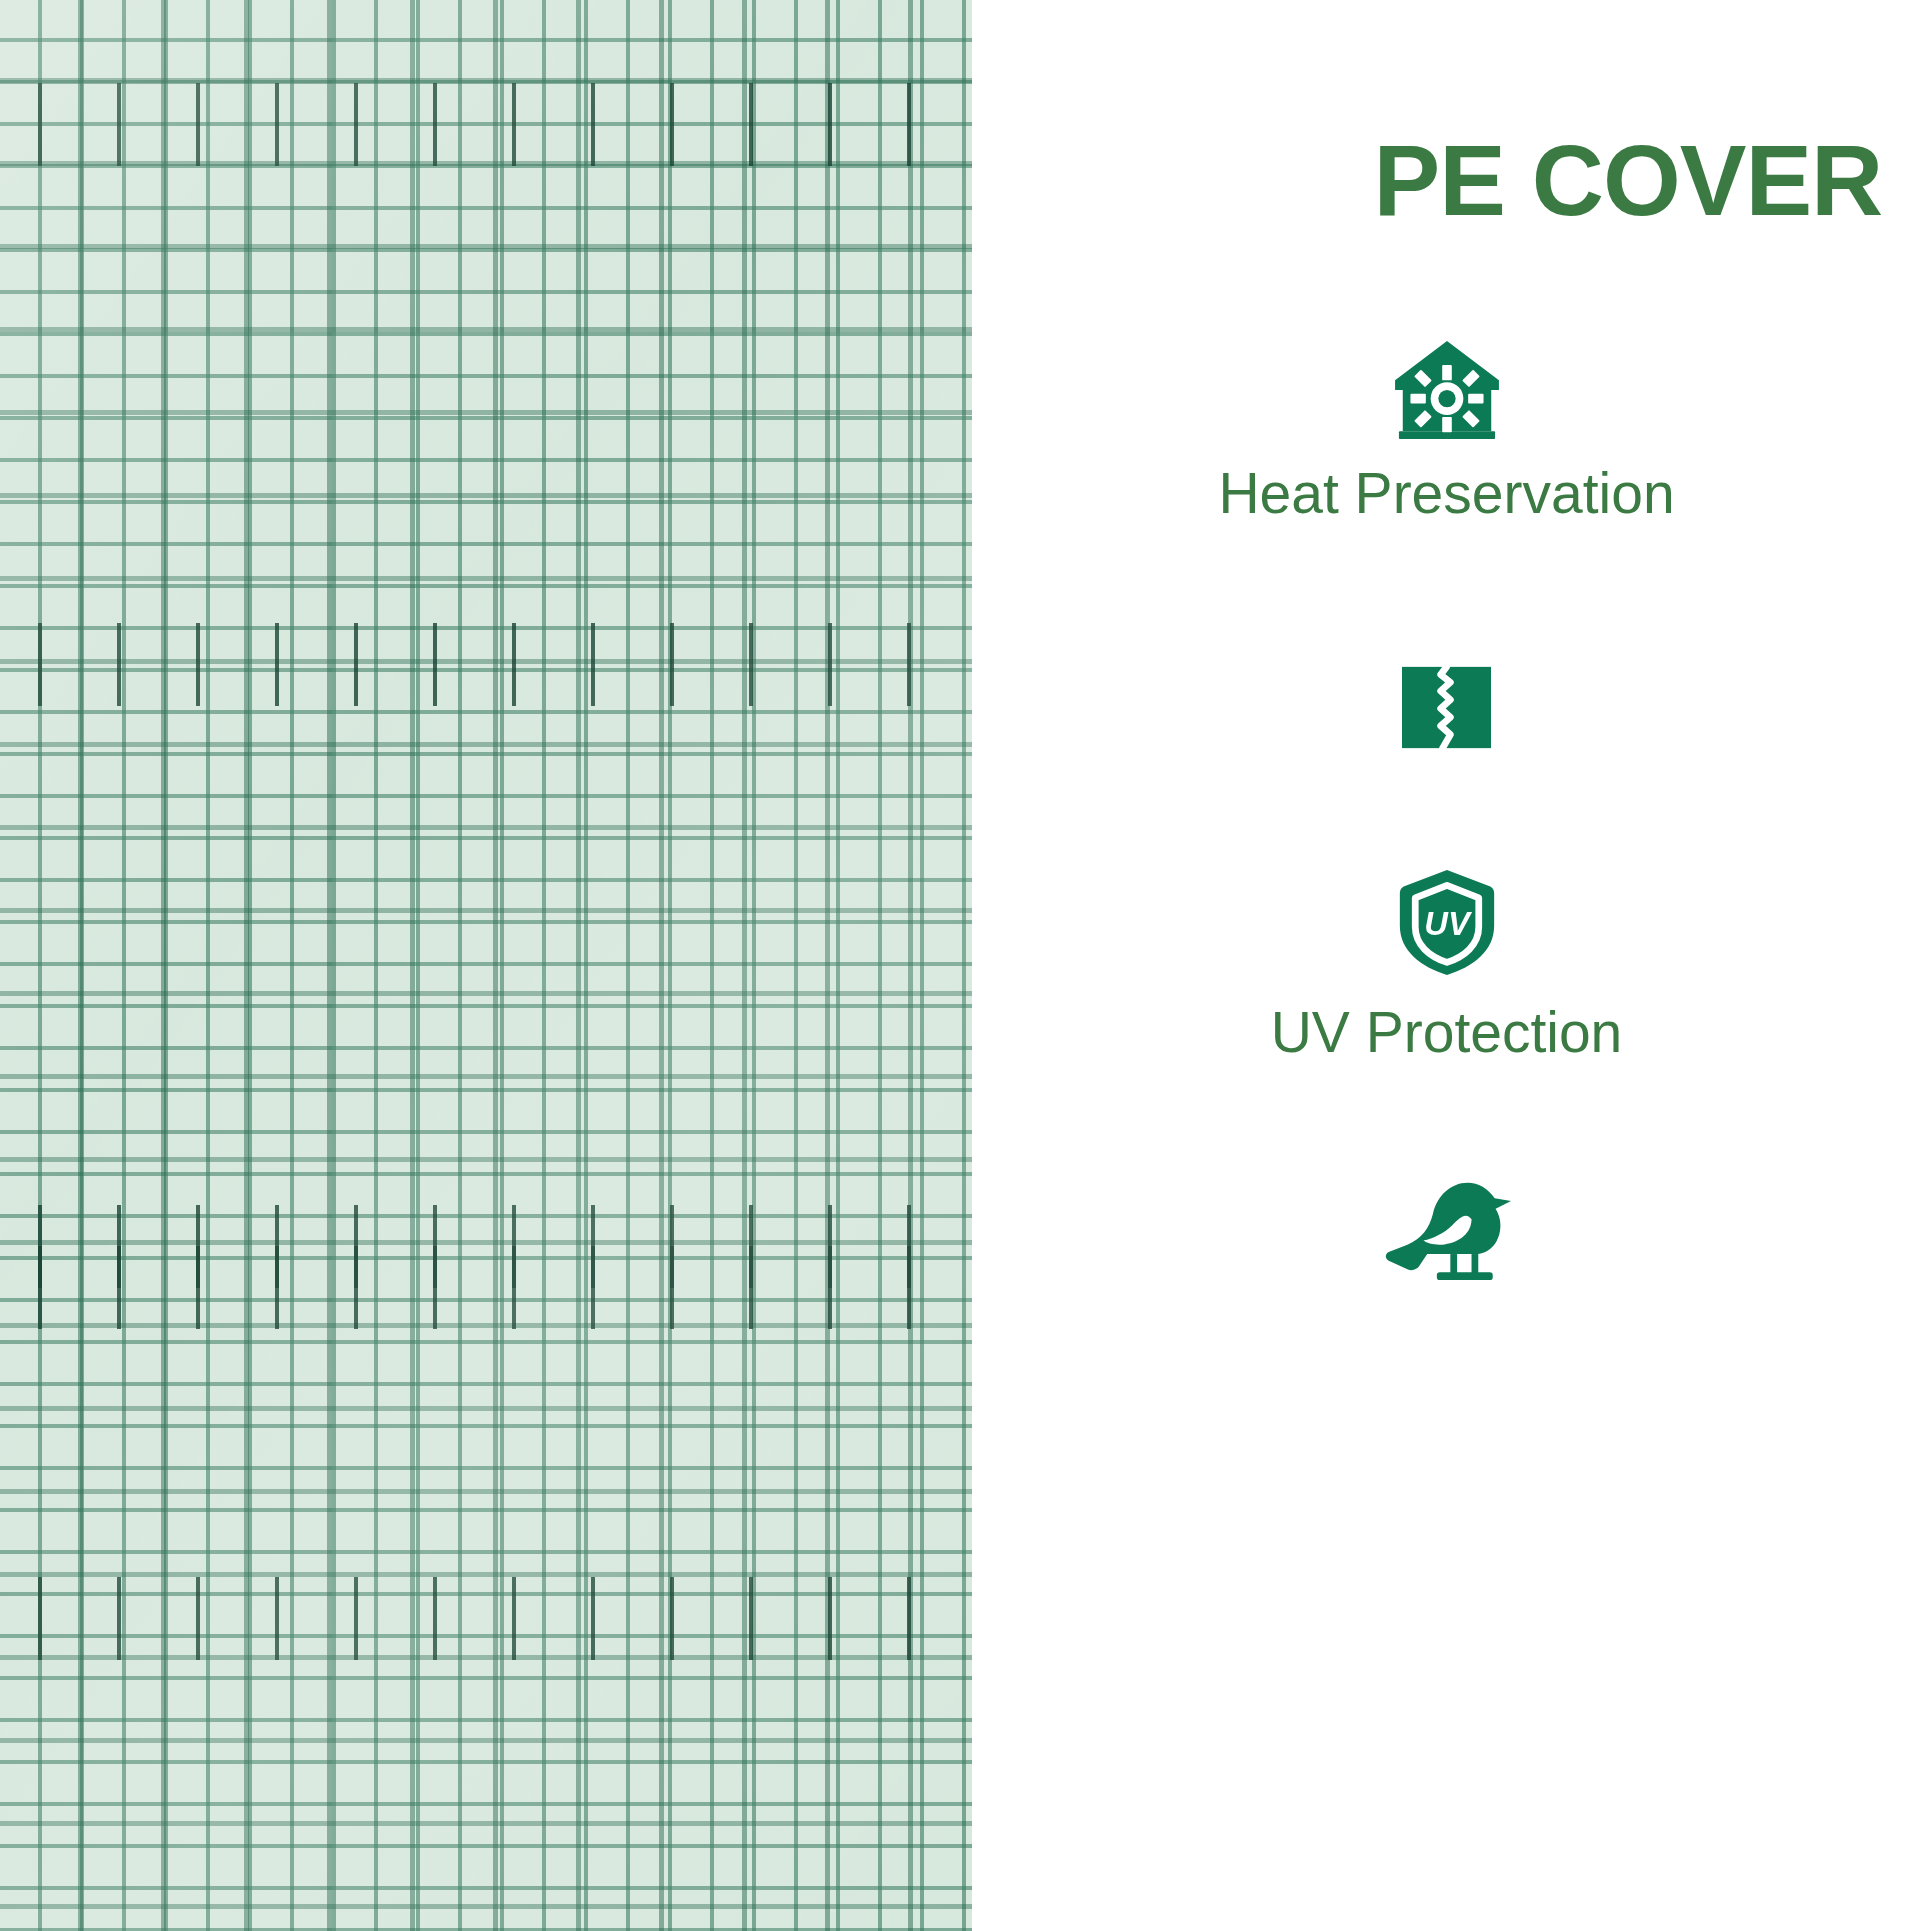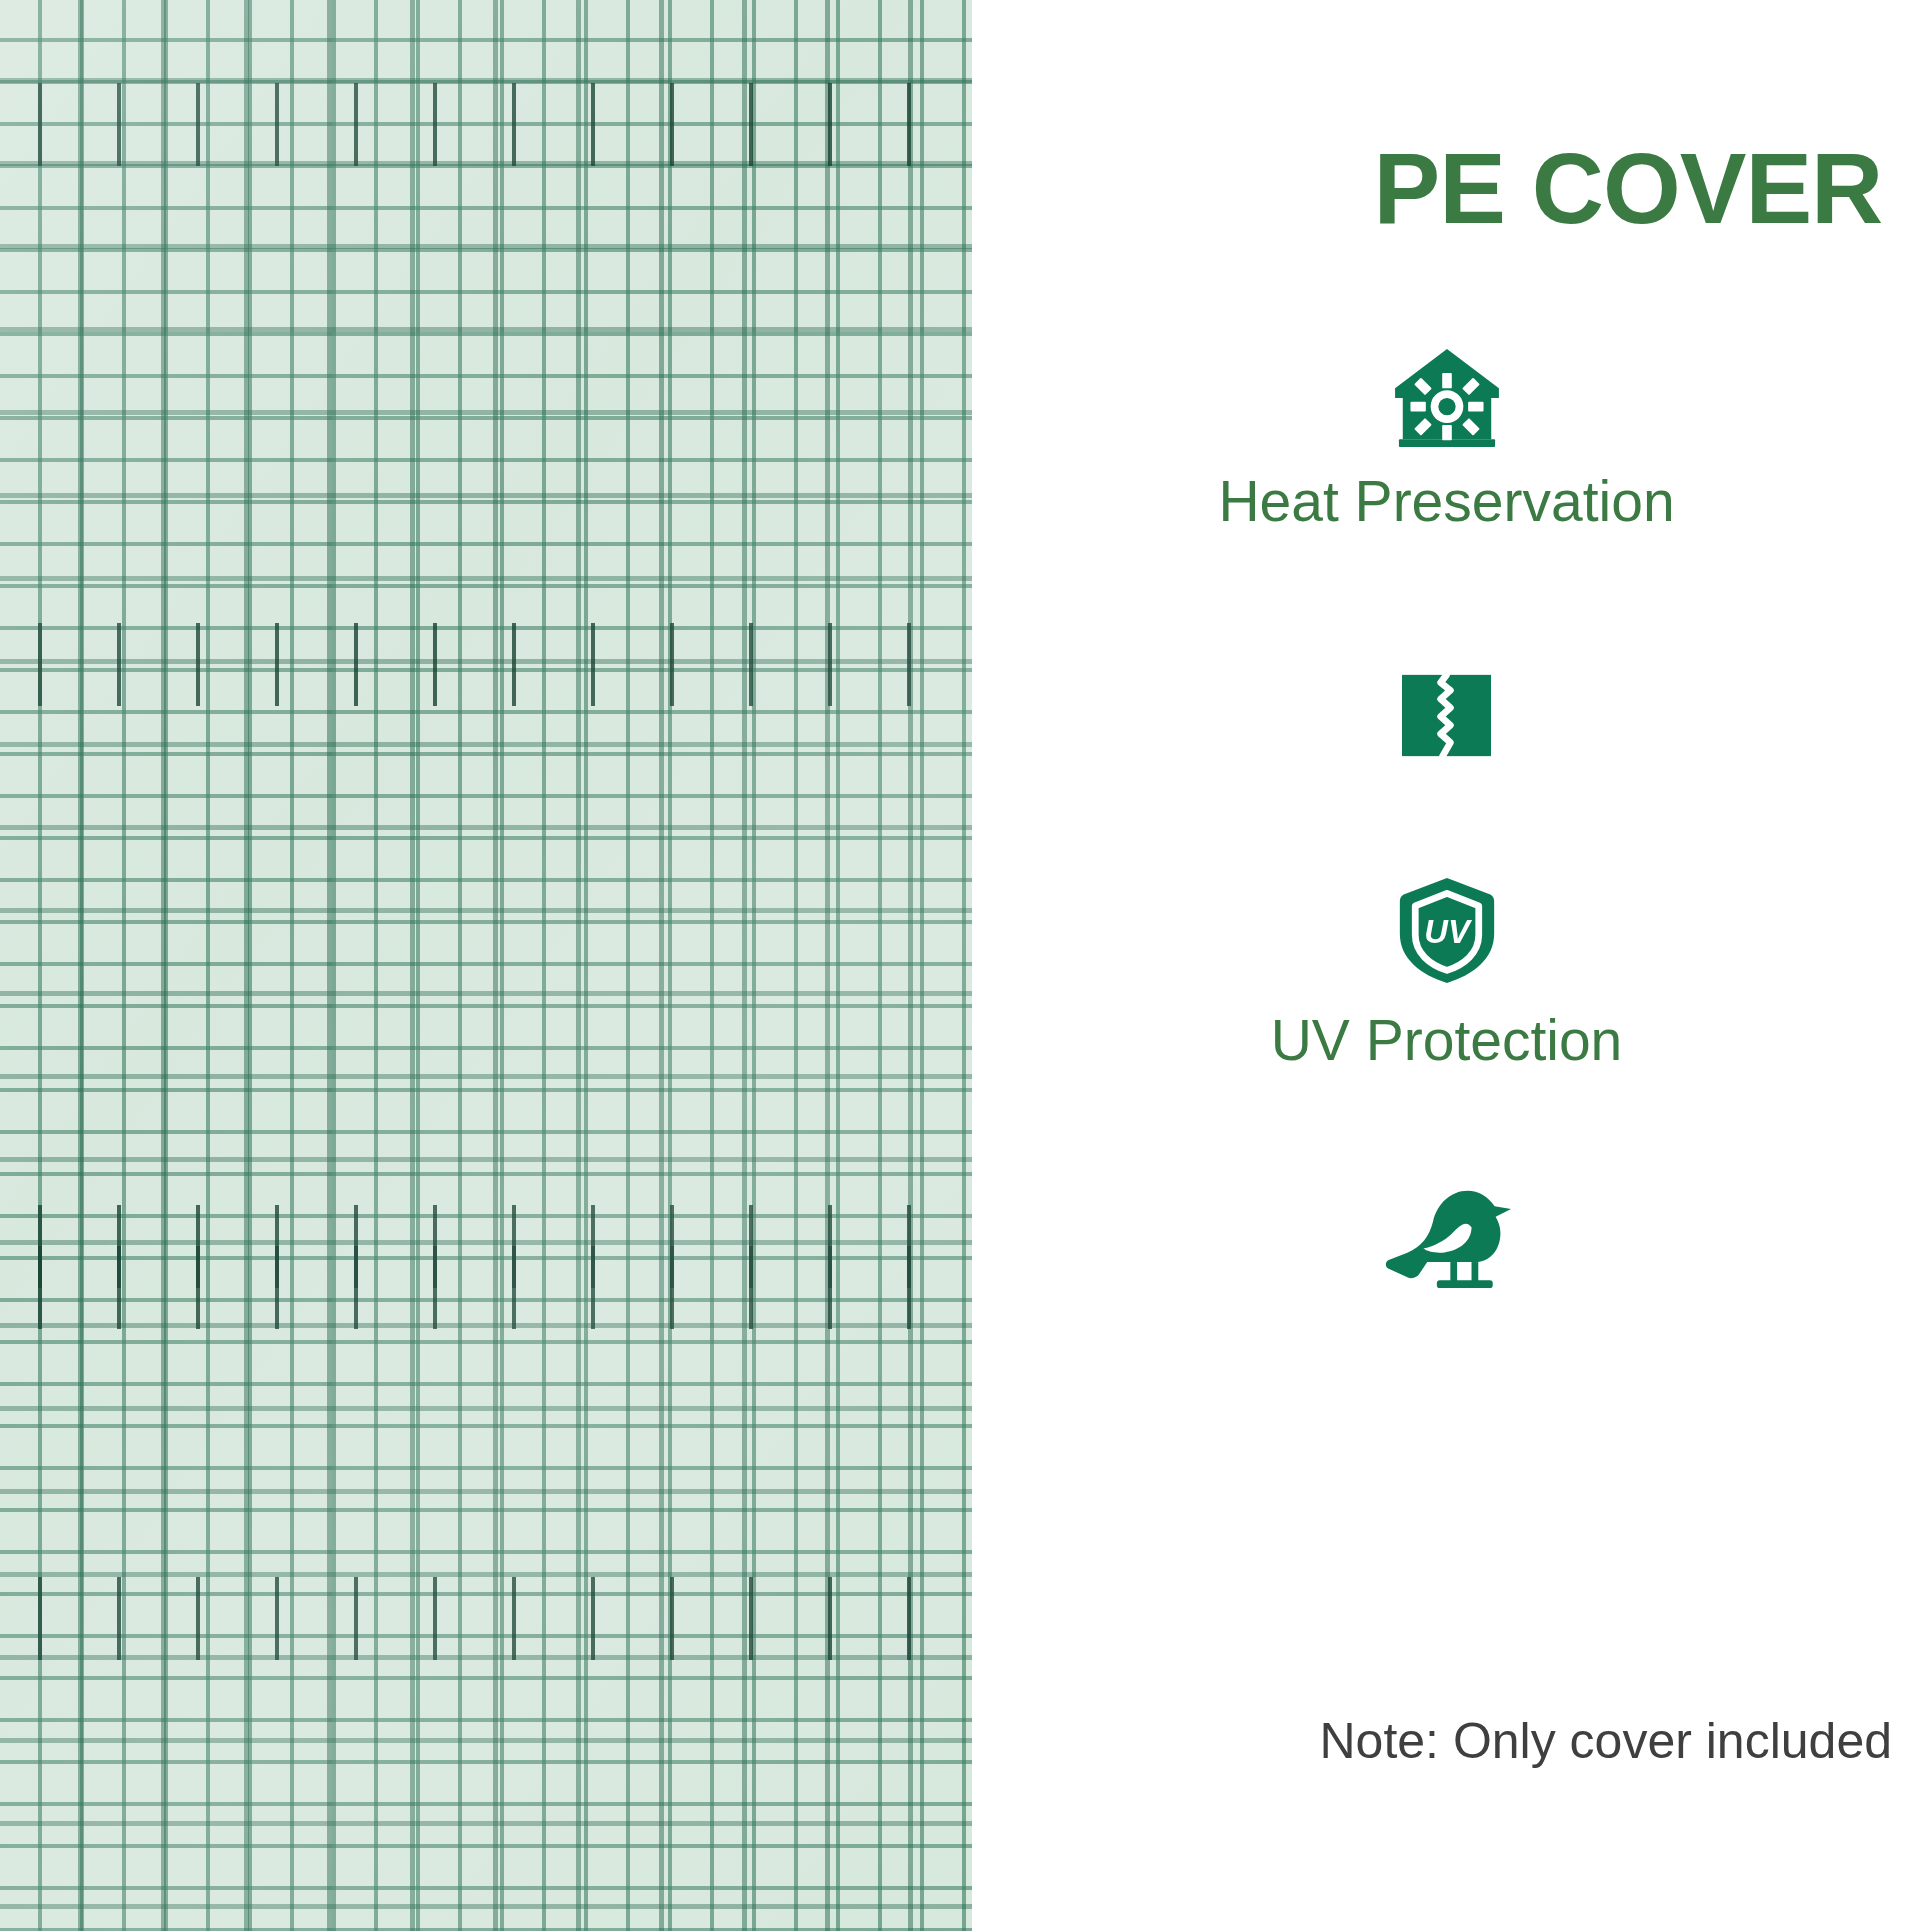--- a/index.html
+++ b/index.html
@@ -120,21 +120,21 @@
         rgba(255,255,255,0.00) 100%);
     pointer-events: none;
   }
 
   
   .info-panel {
     position: relative;
     flex: 1 1 auto;
     height: 1837px;
     background: #ffffff;
-    padding: 16px 39px 0 29px;
+    padding: 8px 39px 0 29px;
     box-sizing: border-box;
     display: flex;
     flex-direction: column;
     align-items: center;
   }
 
   .product-title {
     margin: 0;
     width: 100%;
     text-align: right;
@@ -286,17 +286,16 @@
                      C56 64 68 58 76 50 C84 42 90 36 96 44 Z" fill="#ffffff"></path>
             <rect x="74" y="80" width="7" height="22" fill="#0c7a55"></rect>
             <rect x="96" y="80" width="7" height="22" fill="#0c7a55"></rect>
             <rect x="60" y="99" width="58" height="8" rx="3" fill="#0c7a55"></rect>
           </svg>
         </div>
       </div>
 
     </div>
 
-    <div class="note">Note: Only cover included</div>
 
   </div>
 </div>
 
 
 </body></html>

